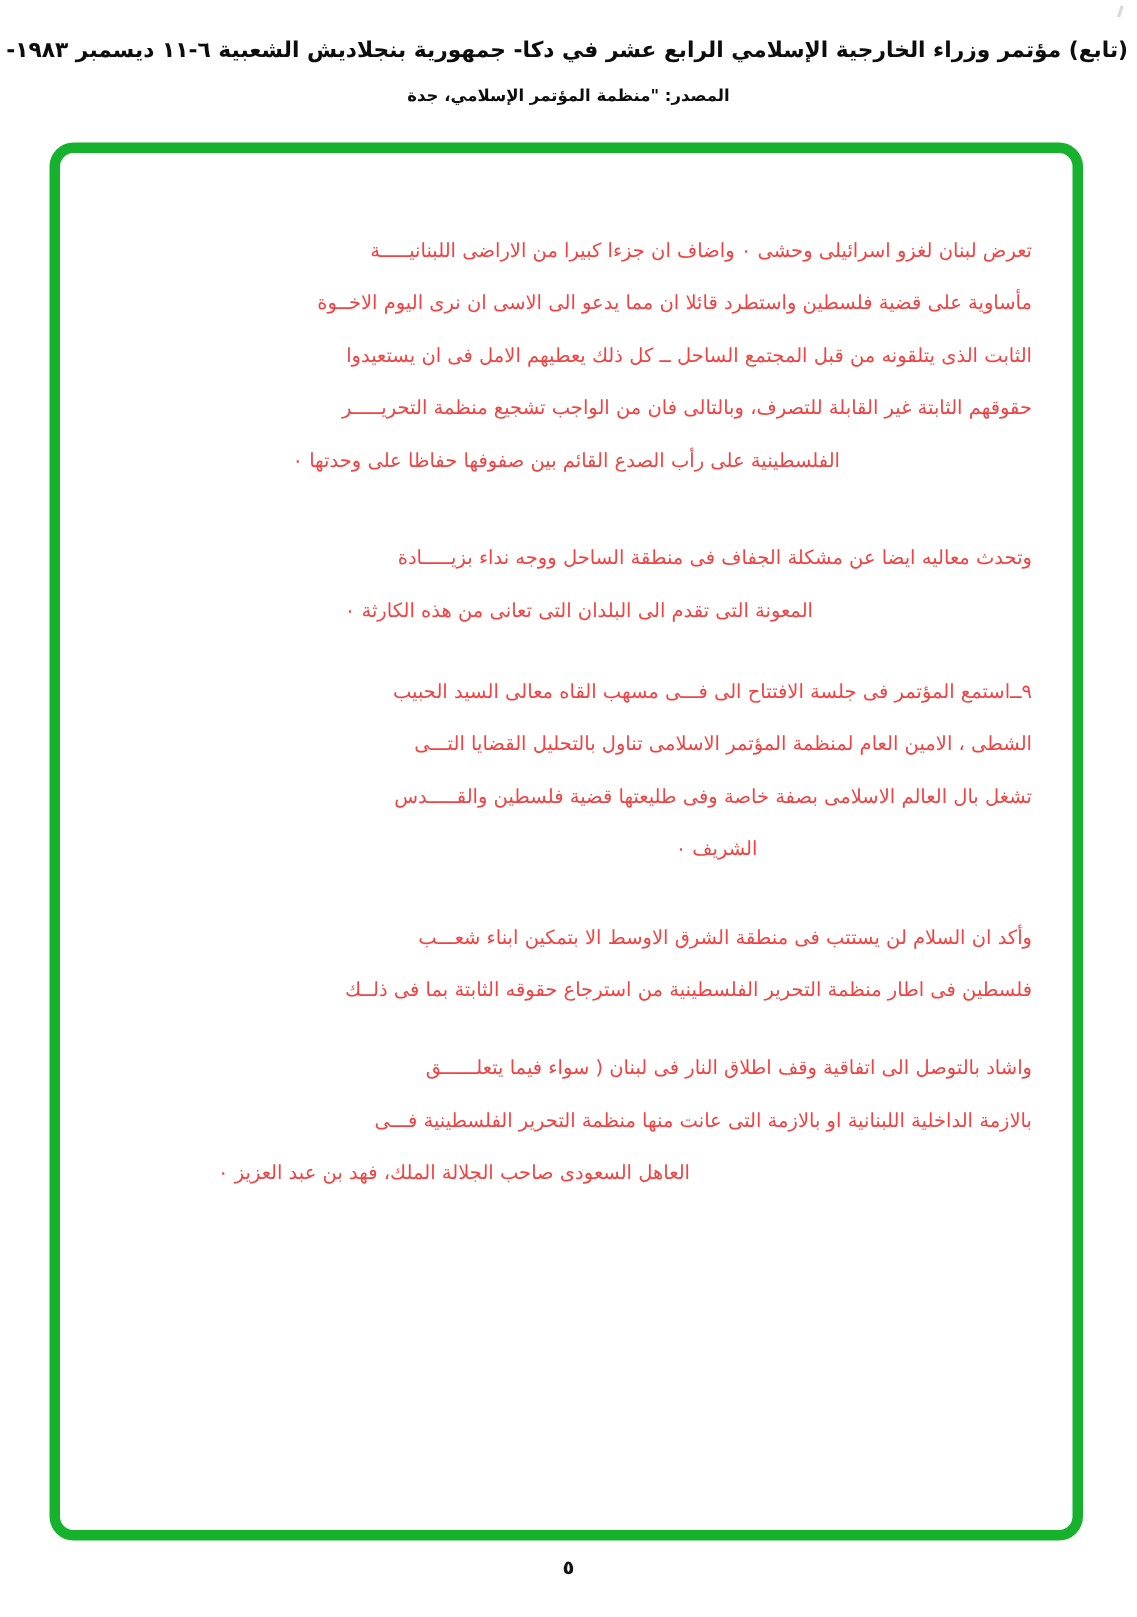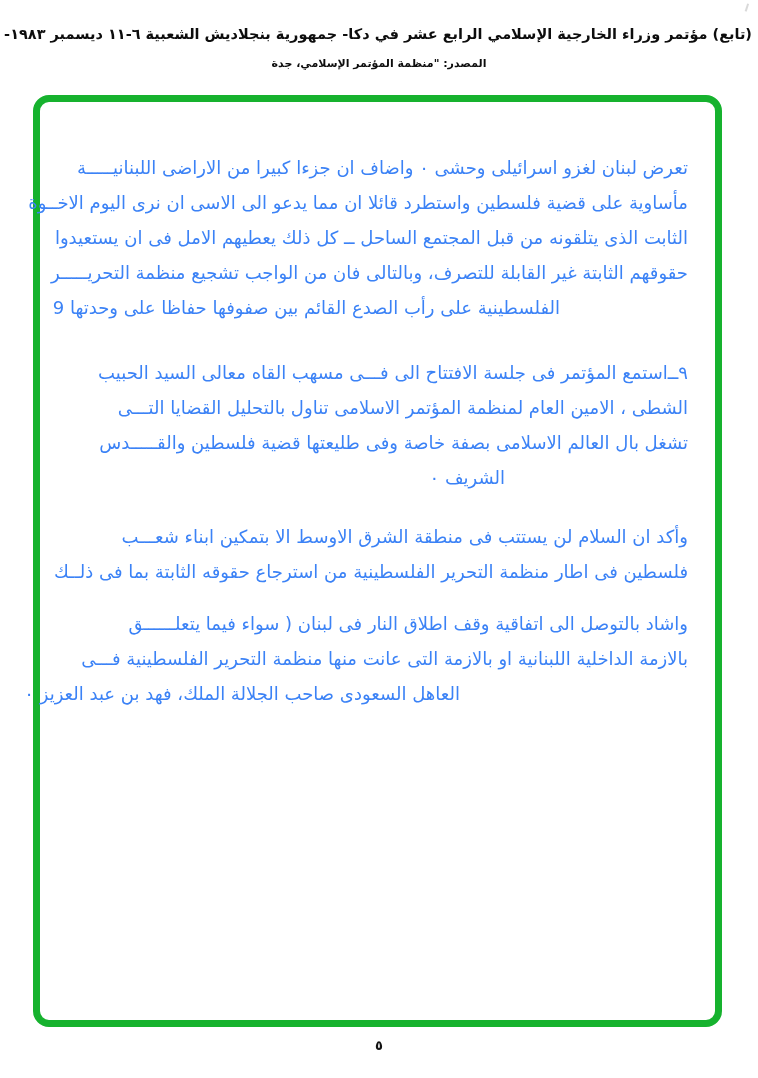--- a/index.html
+++ b/index.html
@@ -54,22 +54,22 @@
     background: #ffffff;
   }
 
   
   .doc-body {
     position: absolute;
     top: 150px;
     right: 70px;
     width: 618px;
     direction: rtl;
-    color: #3b82f6;
-    font-size: 18px;
+    color: #ef4444;
+    font-size: 13px;
   }
   .para { margin: 0; padding: 0; }
   .para-1 { margin-bottom: 30px; }
   .para-2 { margin-bottom: 19px; }
   .para-3 { margin-bottom: 24px; }
   .para-4 { margin-bottom: 17px; }
   .line {
     height: 35px;
     line-height: 35px;
     white-space: nowrap;
@@ -117,23 +117,27 @@
 
 <div class="scan-frame"></div>
 
 <div class="doc-body">
 
   <div class="para para-1">
     <div class="line">تعرض لبنان لغزو اسرائيلى وحشى ٠ واضاف ان جزءا كبيرا من الاراضى اللبنانيـــــة</div>
     <div class="line">مأساوية على قضية فلسطين واستطرد قائلا ان مما يدعو الى الاسى ان نرى اليوم الاخــوة</div>
     <div class="line">الثابت الذى يتلقونه من قبل المجتمع الساحل ــ كل ذلك يعطيهم الامل فى ان يستعيدوا</div>
     <div class="line">حقوقهم الثابتة غير القابلة للتصرف، وبالتالى فان من الواجب تشجيع منظمة التحريـــــر</div>
-    <div class="line ind-a">الفلسطينية على رأب الصدع القائم بين صفوفها حفاظا على وحدتها 9</div>
+    <div class="line ind-a">الفلسطينية على رأب الصدع القائم بين صفوفها حفاظا على وحدتها ٠</div>
   </div>
 
+  <div class="para para-2">
+    <div class="line">وتحدث معاليه ايضا عن مشكلة الجفاف فى منطقة الساحل ووجه نداء بزيـــــادة</div>
+    <div class="line ind-b">المعونة التى تقدم الى البلدان التى تعانى من هذه الكارثة ٠</div>
+  </div>
 
   <div class="para para-3">
     <div class="line"><span class="item-marker">٩ــ</span><span>استمع المؤتمر فى جلسة الافتتاح الى فـــى مسهب القاه معالى السيد الحبيب</span></div>
     <div class="line">الشطى ، الامين العام لمنظمة المؤتمر الاسلامى تناول بالتحليل القضايا التـــى</div>
     <div class="line">تشغل بال العالم الاسلامى بصفة خاصة وفى طليعتها قضية فلسطين والقـــــدس</div>
     <div class="line ind-c">الشريف ٠</div>
   </div>
 
   <div class="para para-4">
     <div class="line">وأكد ان السلام لن يستتب فى منطقة الشرق الاوسط الا بتمكين ابناء شعـــب</div>

